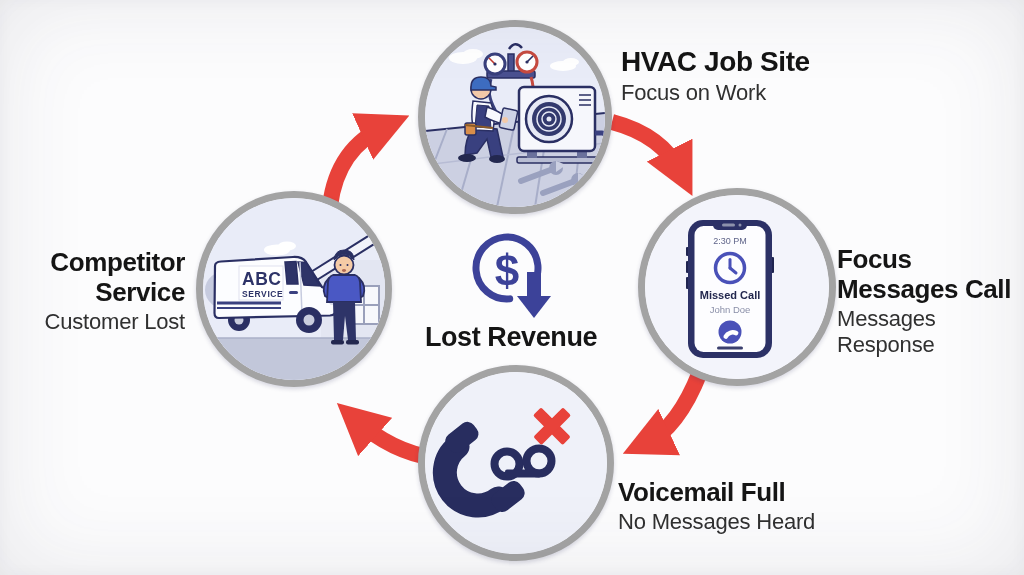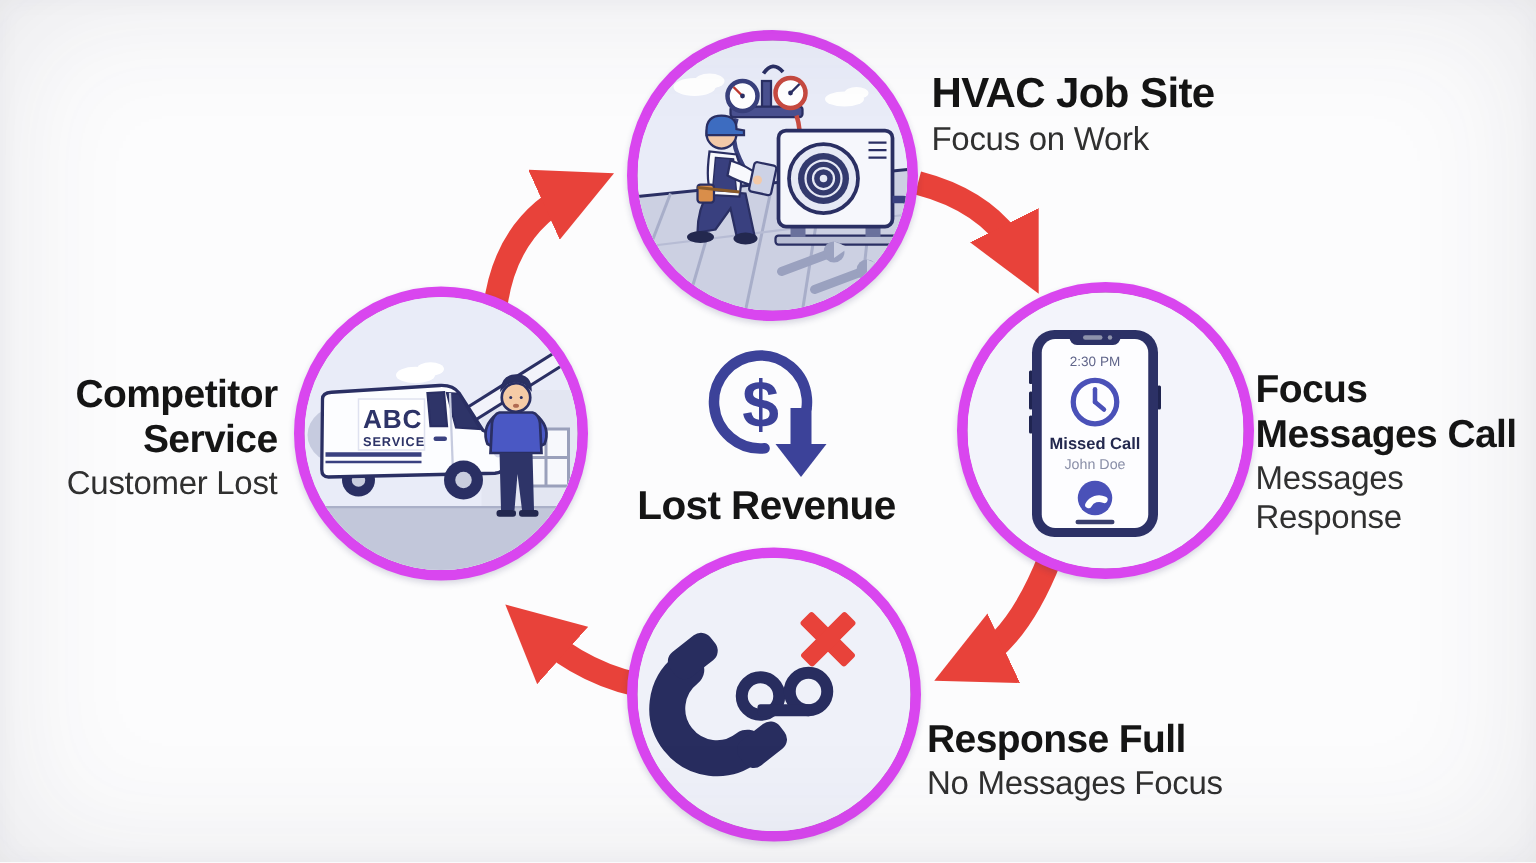--- a/index.html
+++ b/index.html
@@ -7,21 +7,21 @@
     position:relative;width:1024px;height:575px;overflow:hidden;
     background:#fcfcfd;font-family:"Liberation Sans",sans-serif;
   }
   .canvas::after{
     content:"";position:absolute;inset:0;pointer-events:none;z-index:9;
     box-shadow:inset 0 0 90px rgba(55,55,80,.10), inset 0 0 16px rgba(55,55,80,.04);
   }
   .arrows{position:absolute;left:0;top:0;z-index:1;}
   .node{
     position:absolute;border-radius:50%;box-sizing:border-box;z-index:2;
-    border:7px solid #d946ef;overflow:hidden;background:#a3a3a3;
+    border:7px solid #a3a3a3;overflow:hidden;background:#a3a3a3;
     box-shadow:inset 0 0 0 4px rgba(255,255,255,.92), 0 2px 4px rgba(40,40,90,.18);
   }
   .node svg{display:block;width:100%;height:100%;}
   .node-hvac{left:418px;top:20px;width:194px;height:194px;}
   .node-missed{left:638px;top:188px;width:198px;height:198px;}
   .node-voicemail{left:418px;top:365px;width:196px;height:196px;}
   .node-competitor{left:196px;top:191px;width:196px;height:196px;text-align:center;}
   .label{position:absolute;z-index:3;color:#151515;}
   .label .t{font-size:26px;font-weight:700;line-height:30px;letter-spacing:-.4px;color:#151515;}
   .label .t-big{font-size:28px;line-height:32px;}
@@ -247,22 +247,22 @@
 
   <div class="label label-lost">Lost Revenue</div>
 
   <div class="label label-missed">
     <div class="t">Focus</div>
     <div class="t">Messages Call</div>
     <div class="s">Messages Response</div>
   </div>
 
   <div class="label label-voicemail">
-    <div class="t">Response Full</div>
-    <div class="s">No Messages Focus</div>
+    <div class="t">Voicemail Full</div>
+    <div class="s">No Messages Heard</div>
   </div>
 
   <div class="label label-competitor">
     <div class="t">Competitor</div>
     <div class="t">Service</div>
     <div class="s">Customer Lost</div>
   </div>
 
 </div>
 

